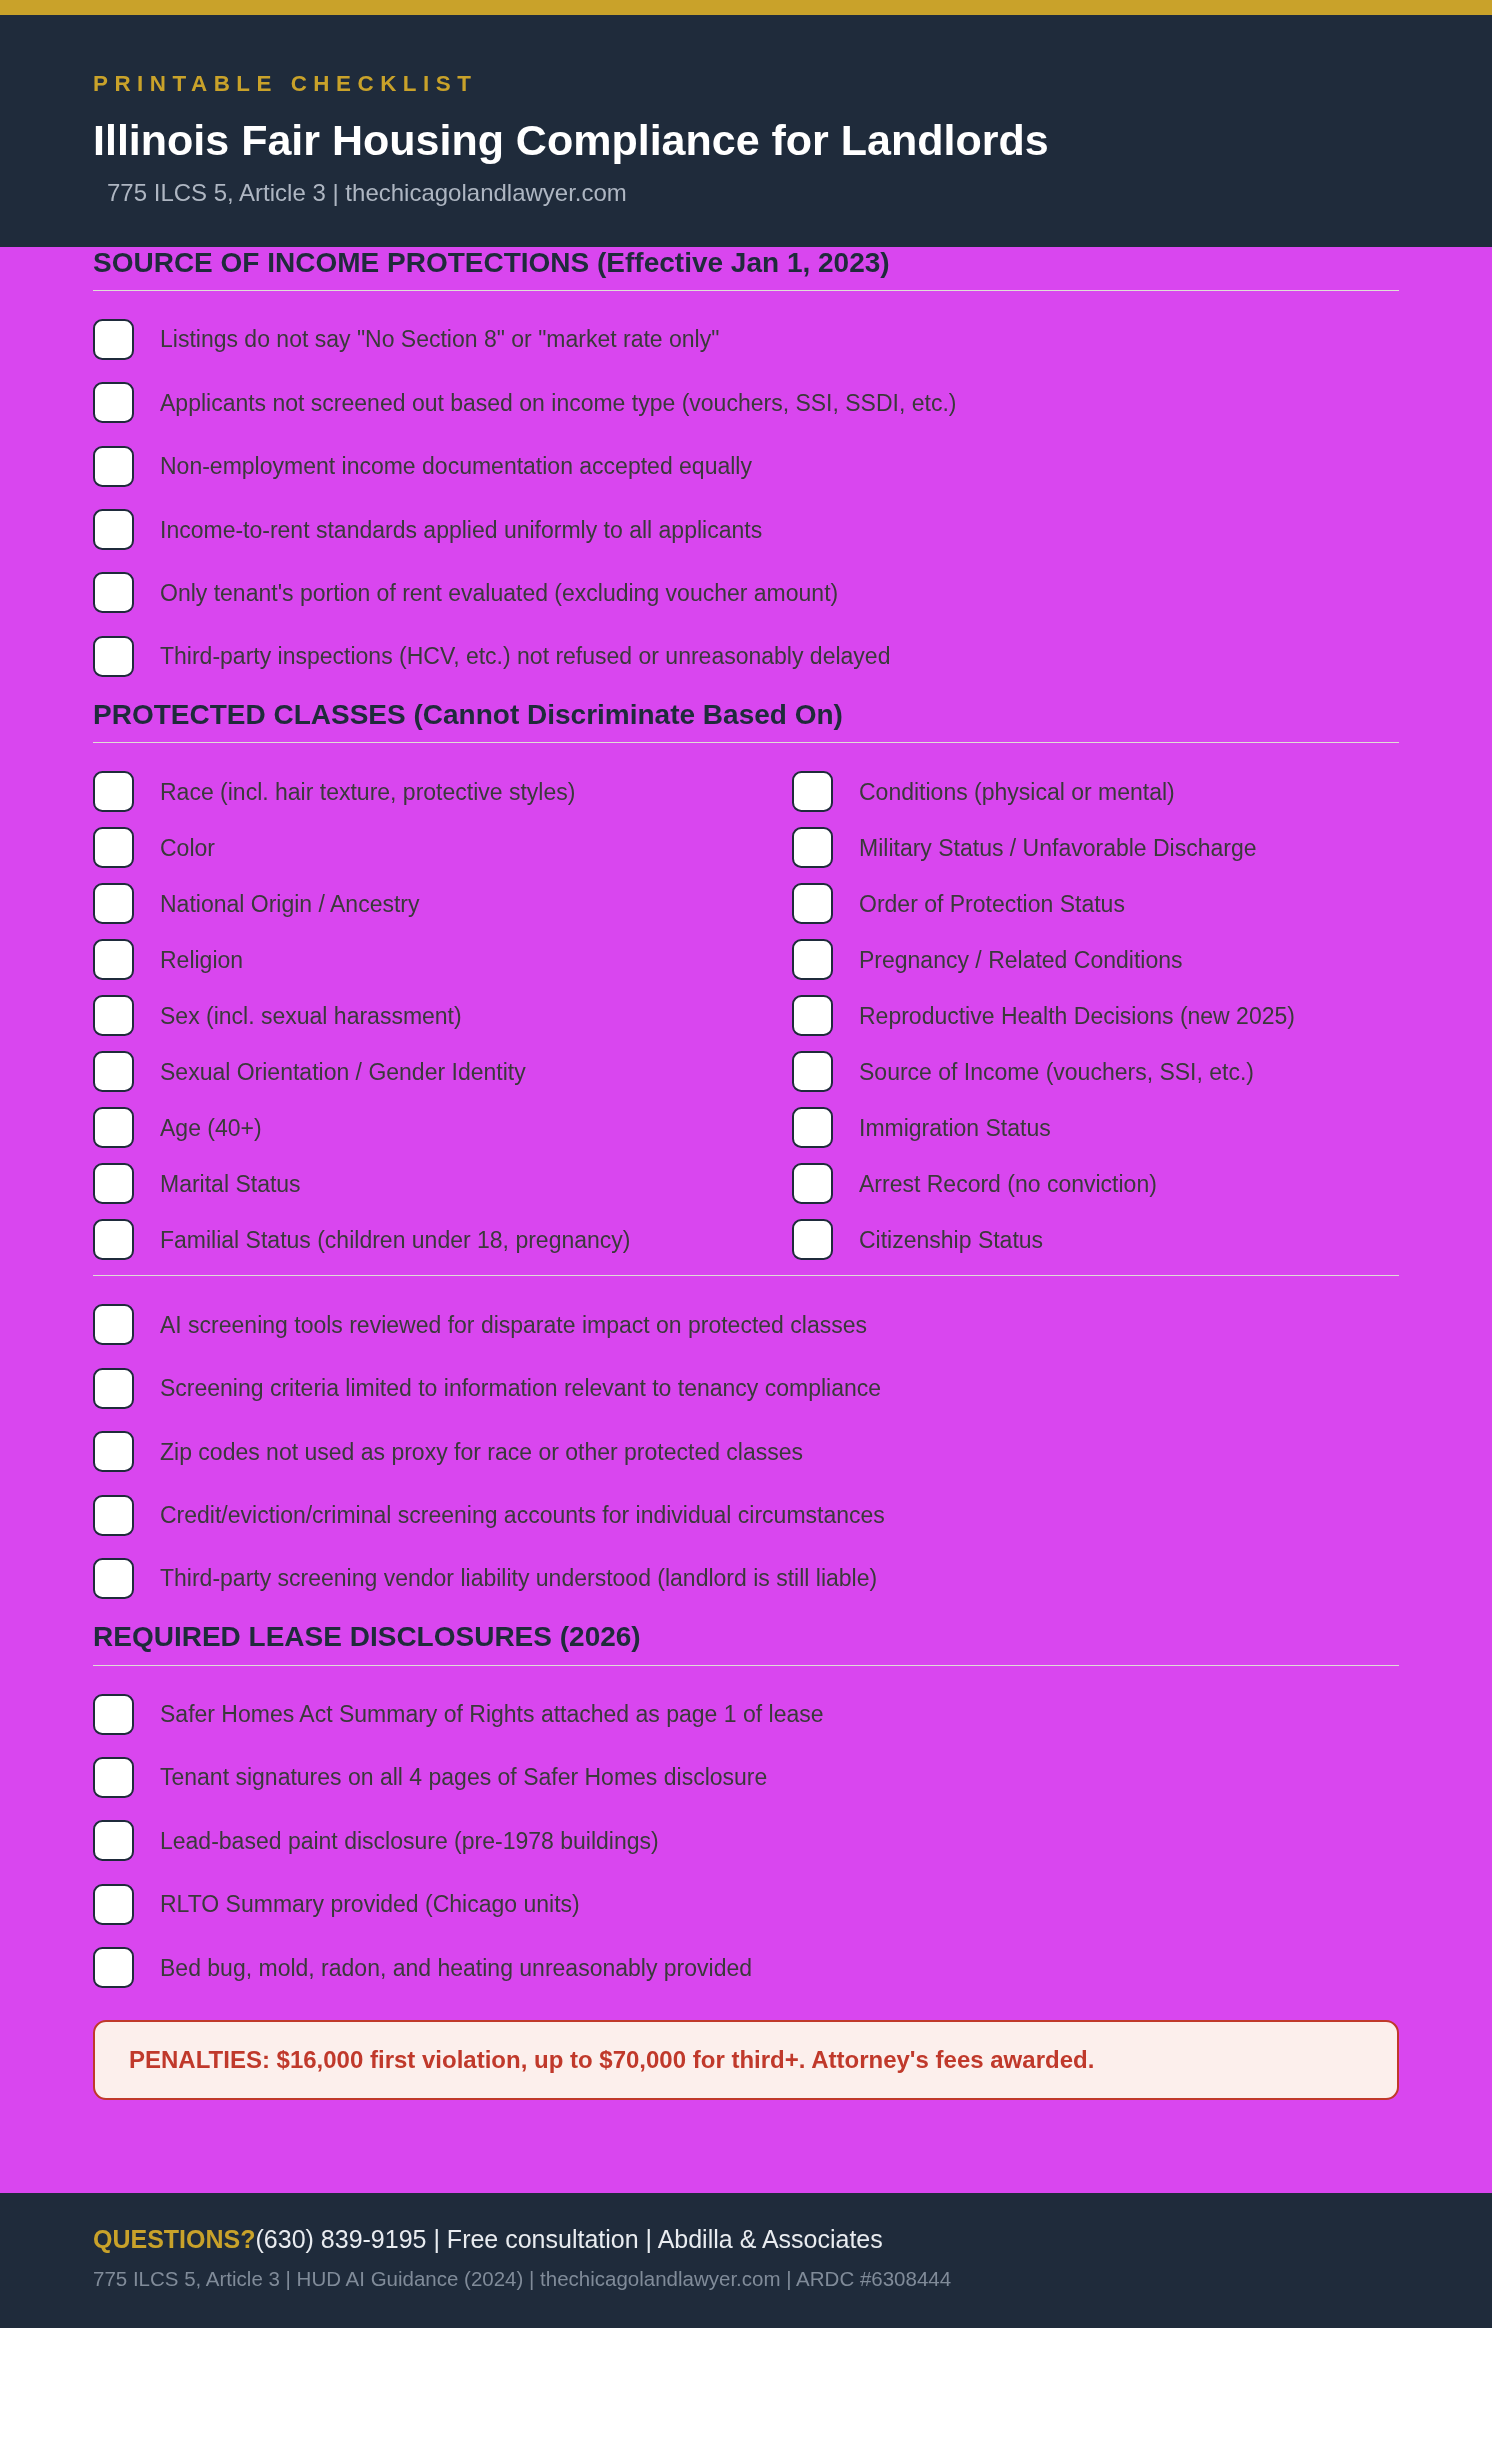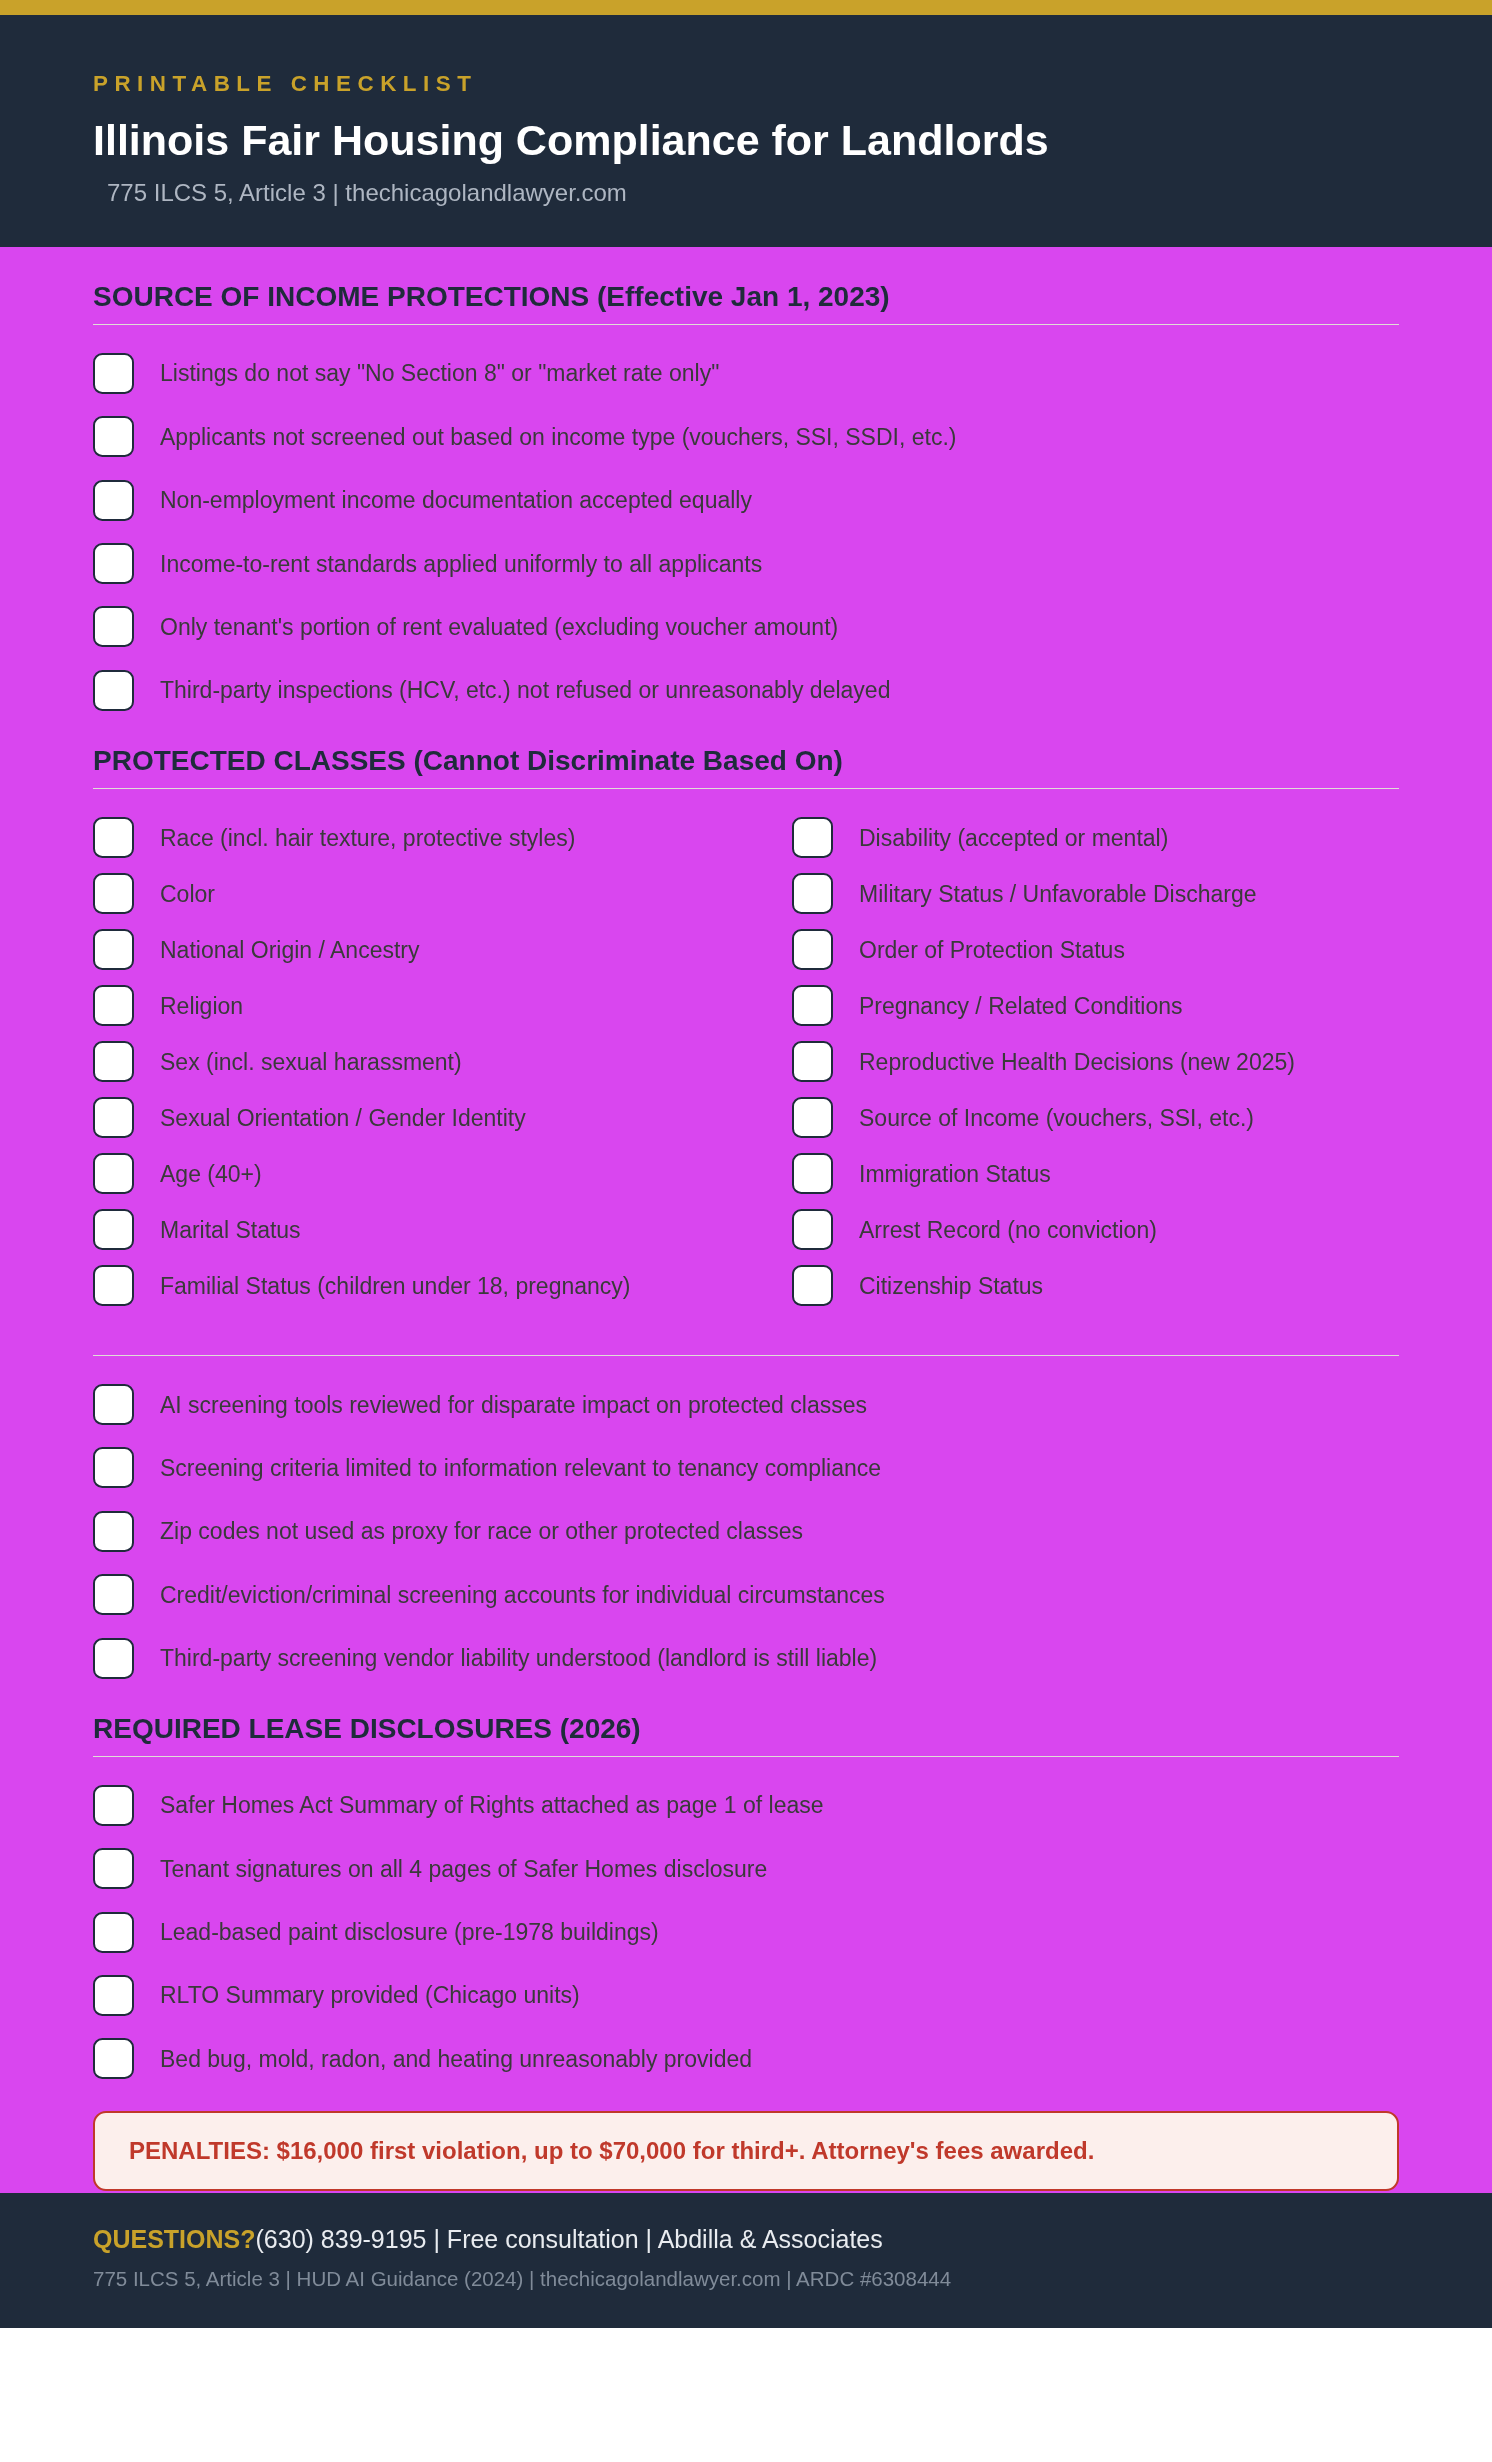--- a/index.html
+++ b/index.html
@@ -41,21 +41,21 @@
     line-height: 49px;
     margin-bottom: 15px;
   }
   .masthead .sub {
     color: #AEB6C2;
     font-size: 24px;
     line-height: 26px;
     margin-left: 14px;
   }
   main { padding: 0 93px; flex: none; }
-  .section { margin-top: 34px; }
+  .section { }
   .section h2 {
     color: #1F2B3B;
     font-size: 28px;
     font-weight: bold;
     line-height: 32px;
     margin-bottom: 11.2px;
   }
   .rule {
     border-top: 1.9px solid #E0DED6;
     margin-bottom: 28px;
@@ -202,21 +202,21 @@
                 <span class="check-label">Marital Status</span>
               </div>
               <div class="check-item">
                 <span class="checkbox" role="checkbox" aria-checked="false"></span>
                 <span class="check-label">Familial Status (children under 18, pregnancy)</span>
               </div>
             </div>
             <div class="col">
               <div class="check-item">
                 <span class="checkbox" role="checkbox" aria-checked="false"></span>
-                <span class="check-label">Disability (accepted or mental)</span>
+                <span class="check-label">Conditions (physical or mental)</span>
               </div>
               <div class="check-item">
                 <span class="checkbox" role="checkbox" aria-checked="false"></span>
                 <span class="check-label">Military Status / Unfavorable Discharge</span>
               </div>
               <div class="check-item">
                 <span class="checkbox" role="checkbox" aria-checked="false"></span>
                 <span class="check-label">Order of Protection Status</span>
               </div>
               <div class="check-item">

